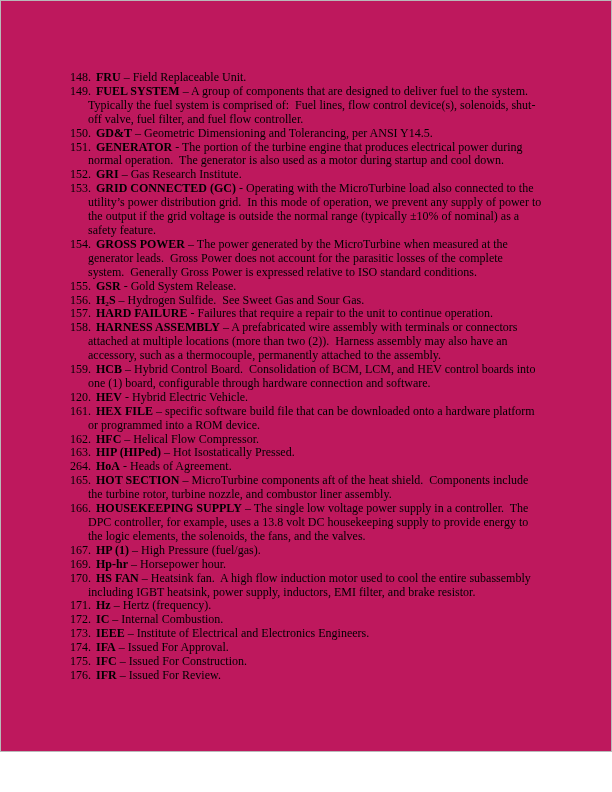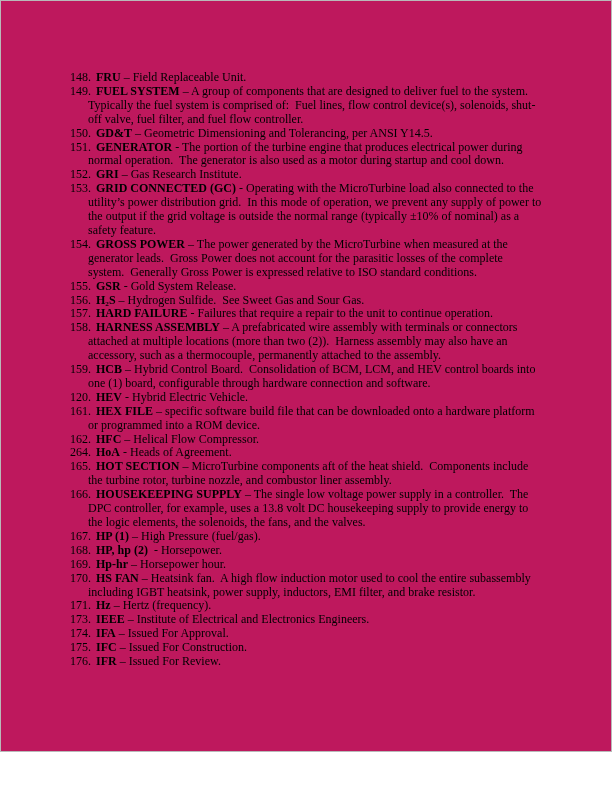--- a/index.html
+++ b/index.html
@@ -61,27 +61,28 @@
       <div class="item"><span class="num">153.</span><span class="term">GRID CONNECTED (GC)</span><span class="sep"> - </span><span class="def">Operating with the MicroTurbine load also connected to the utility’s power distribution grid.  In this mode of operation, we prevent any supply of power to the output if the grid voltage is outside the normal range (typically ±10% of nominal) as a safety feature.</span></div>
       <div class="item"><span class="num">154.</span><span class="term">GROSS POWER</span><span class="sep"> – </span><span class="def">The power generated by the MicroTurbine when measured at the generator leads.  Gross Power does not account for the parasitic losses of the complete system.  Generally Gross Power is expressed relative to ISO standard conditions.</span></div>
       <div class="item"><span class="num">155.</span><span class="term">GSR</span><span class="sep"> - </span><span class="def">Gold System Release.</span></div>
       <div class="item"><span class="num">156.</span><span class="term">H₂S</span><span class="sep"> – </span><span class="def">Hydrogen Sulfide.  See Sweet Gas and Sour Gas.</span></div>
       <div class="item"><span class="num">157.</span><span class="term">HARD FAILURE</span><span class="sep"> - </span><span class="def">Failures that require a repair to the unit to continue operation.</span></div>
       <div class="item"><span class="num">158.</span><span class="term">HARNESS ASSEMBLY</span><span class="sep"> – </span><span class="def">A prefabricated wire assembly with terminals or connectors attached at multiple locations (more than two (2)).  Harness assembly may also have an accessory, such as a thermocouple, permanently attached to the assembly.</span></div>
       <div class="item"><span class="num">159.</span><span class="term">HCB</span><span class="sep"> – </span><span class="def">Hybrid Control Board.  Consolidation of BCM, LCM, and HEV control boards into one (1) board, configurable through hardware connection and software.</span></div>
       <div class="item"><span class="num">120.</span><span class="term">HEV</span><span class="sep"> - </span><span class="def">Hybrid Electric Vehicle.</span></div>
       <div class="item"><span class="num">161.</span><span class="term">HEX FILE</span><span class="sep"> – </span><span class="def">specific software build file that can be downloaded onto a hardware platform or programmed into a ROM device.</span></div>
       <div class="item"><span class="num">162.</span><span class="term">HFC</span><span class="sep"> – </span><span class="def">Helical Flow Compressor.</span></div>
+      <div class="item"><span class="num">163.</span><span class="term">HIP (HIPed)</span><span class="sep"> – </span><span class="def">Hot Isostatically Pressed.</span></div>
       <div class="item"><span class="num">264.</span><span class="term">HoA</span><span class="sep"> - </span><span class="def">Heads of Agreement.</span></div>
       <div class="item"><span class="num">165.</span><span class="term">HOT SECTION</span><span class="sep"> – </span><span class="def">MicroTurbine components aft of the heat shield.  Components include the turbine rotor, turbine nozzle, and combustor liner assembly.</span></div>
       <div class="item"><span class="num">166.</span><span class="term">HOUSEKEEPING SUPPLY</span><span class="sep"> – </span><span class="def">The single low voltage power supply in a controller.  The DPC controller, for example, uses a 13.8 volt DC housekeeping supply to provide energy to the logic elements, the solenoids, the fans, and the valves.</span></div>
       <div class="item"><span class="num">167.</span><span class="term">HP (1)</span><span class="sep"> – </span><span class="def">High Pressure (fuel/gas).</span></div>
-      <div class="item"><span class="num">168.</span><span class="term">HP, hp (2)</span><span class="sep">  - </span><span class="def">Horsepower.</span></div>
       <div class="item"><span class="num">169.</span><span class="term">Hp-hr</span><span class="sep"> – </span><span class="def">Horsepower hour.</span></div>
       <div class="item"><span class="num">170.</span><span class="term">HS FAN</span><span class="sep"> – </span><span class="def">Heatsink fan.  A high flow induction motor used to cool the entire subassembly including IGBT heatsink, power supply, inductors, EMI filter, and brake resistor.</span></div>
       <div class="item"><span class="num">171.</span><span class="term">Hz</span><span class="sep"> – </span><span class="def">Hertz (frequency).</span></div>
+      <div class="item"><span class="num">172.</span><span class="term">IC</span><span class="sep"> – </span><span class="def">Internal Combustion.</span></div>
       <div class="item"><span class="num">173.</span><span class="term">IEEE</span><span class="sep"> – </span><span class="def">Institute of Electrical and Electronics Engineers.</span></div>
       <div class="item"><span class="num">174.</span><span class="term">IFA</span><span class="sep"> – </span><span class="def">Issued For Approval.</span></div>
       <div class="item"><span class="num">175.</span><span class="term">IFC</span><span class="sep"> – </span><span class="def">Issued For Construction.</span></div>
       <div class="item"><span class="num">176.</span><span class="term">IFR</span><span class="sep"> – </span><span class="def">Issued For Review.</span></div>
     </div>
   <div class="footer">205</div>
 </div>
 
 </body></html>

